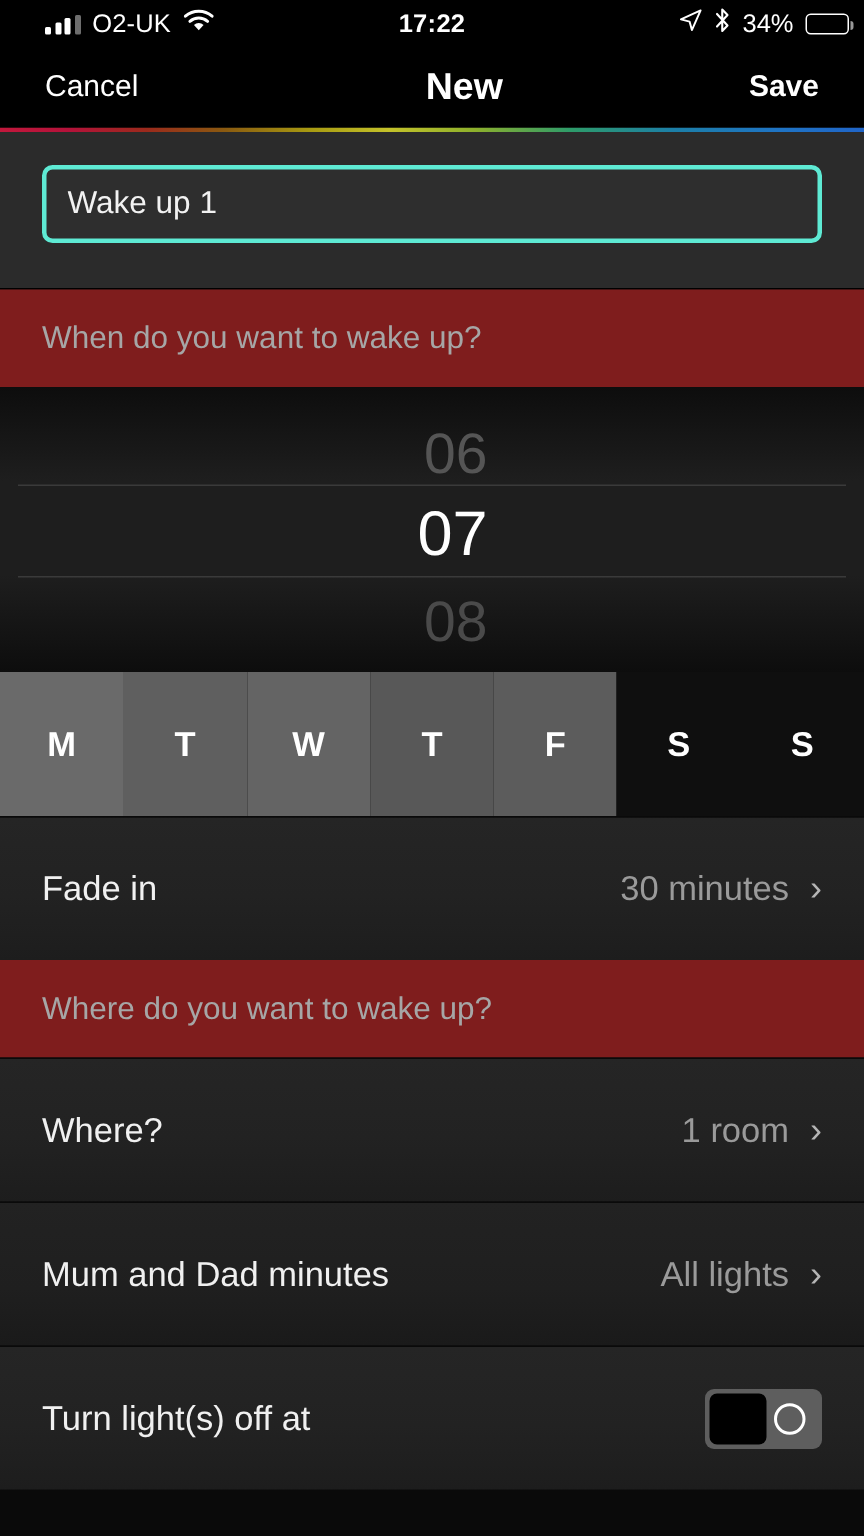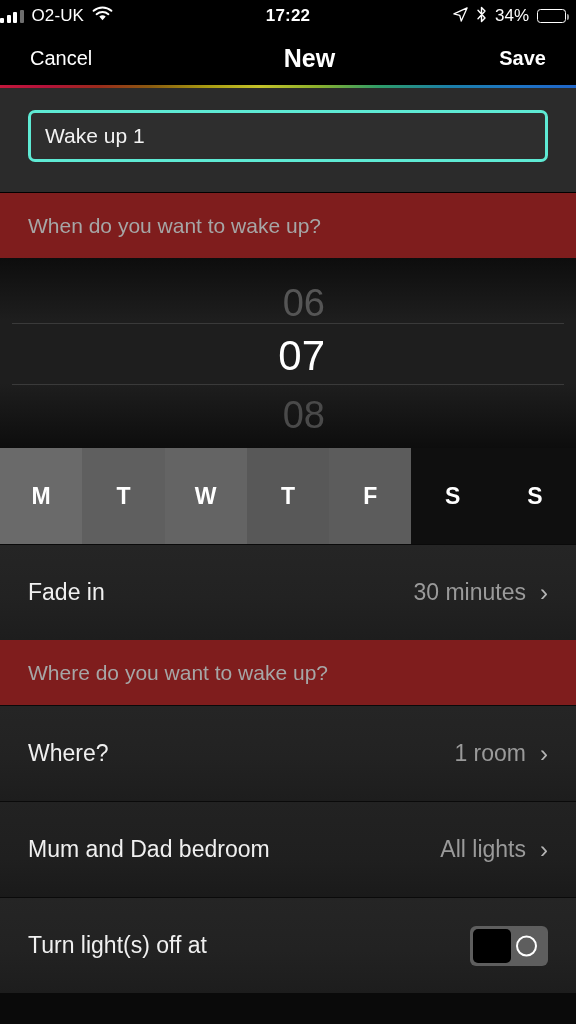--- a/index.html
+++ b/index.html
@@ -10,21 +10,21 @@
     overflow:hidden;
     -webkit-font-smoothing:antialiased;
   }
   .phone { position:relative; width:576px; height:1024px; background:#0a0a0a; }
 
   
   .statusbar {
     position:relative; height:32px; background:#000;
     display:flex; align-items:center; color:#fff;
   }
-  .sb-left { position:absolute; left:0; display:flex; align-items:center; gap:8px; }
+  .sb-left { position:absolute; left:30px; display:flex; align-items:center; gap:8px; }
   .sb-center { position:absolute; left:0; right:0; text-align:center; font-size:17px; font-weight:bold; letter-spacing:.2px; }
   .sb-right { position:absolute; right:10px; display:flex; align-items:center; gap:8px; }
   .sb-carrier { font-size:17px; letter-spacing:.1px; }
   .bars { display:flex; align-items:flex-end; gap:2.5px; height:13px; }
   .bars i { display:block; width:4px; background:#fff; border-radius:1px; }
   .bars i:nth-child(1){ height:5px; }
   .bars i:nth-child(2){ height:8px; }
   .bars i:nth-child(3){ height:11px; }
   .bars i:nth-child(4){ height:13px; background:#6e6e6e; }
   .batt-pct { font-size:17px; }
@@ -230,21 +230,21 @@
     <span>Where do you want to wake up?</span>
   </div>
 
   <div class="row">
     <span class="row-label">Where?</span>
     <span class="row-value">1 room</span>
     <span class="chev">›</span>
   </div>
 
   <div class="row dark">
-    <span class="row-label">Mum and Dad bedroom</span>
+    <span class="row-label">Mum and Dad minutes</span>
     <span class="row-value">All lights</span>
     <span class="chev">›</span>
   </div>
 
   <div class="row">
     <span class="row-label">Turn light(s) off at</span>
     <button class="toggle">
       <span class="knob"></span>
       <span class="ring"></span>
     </button>

